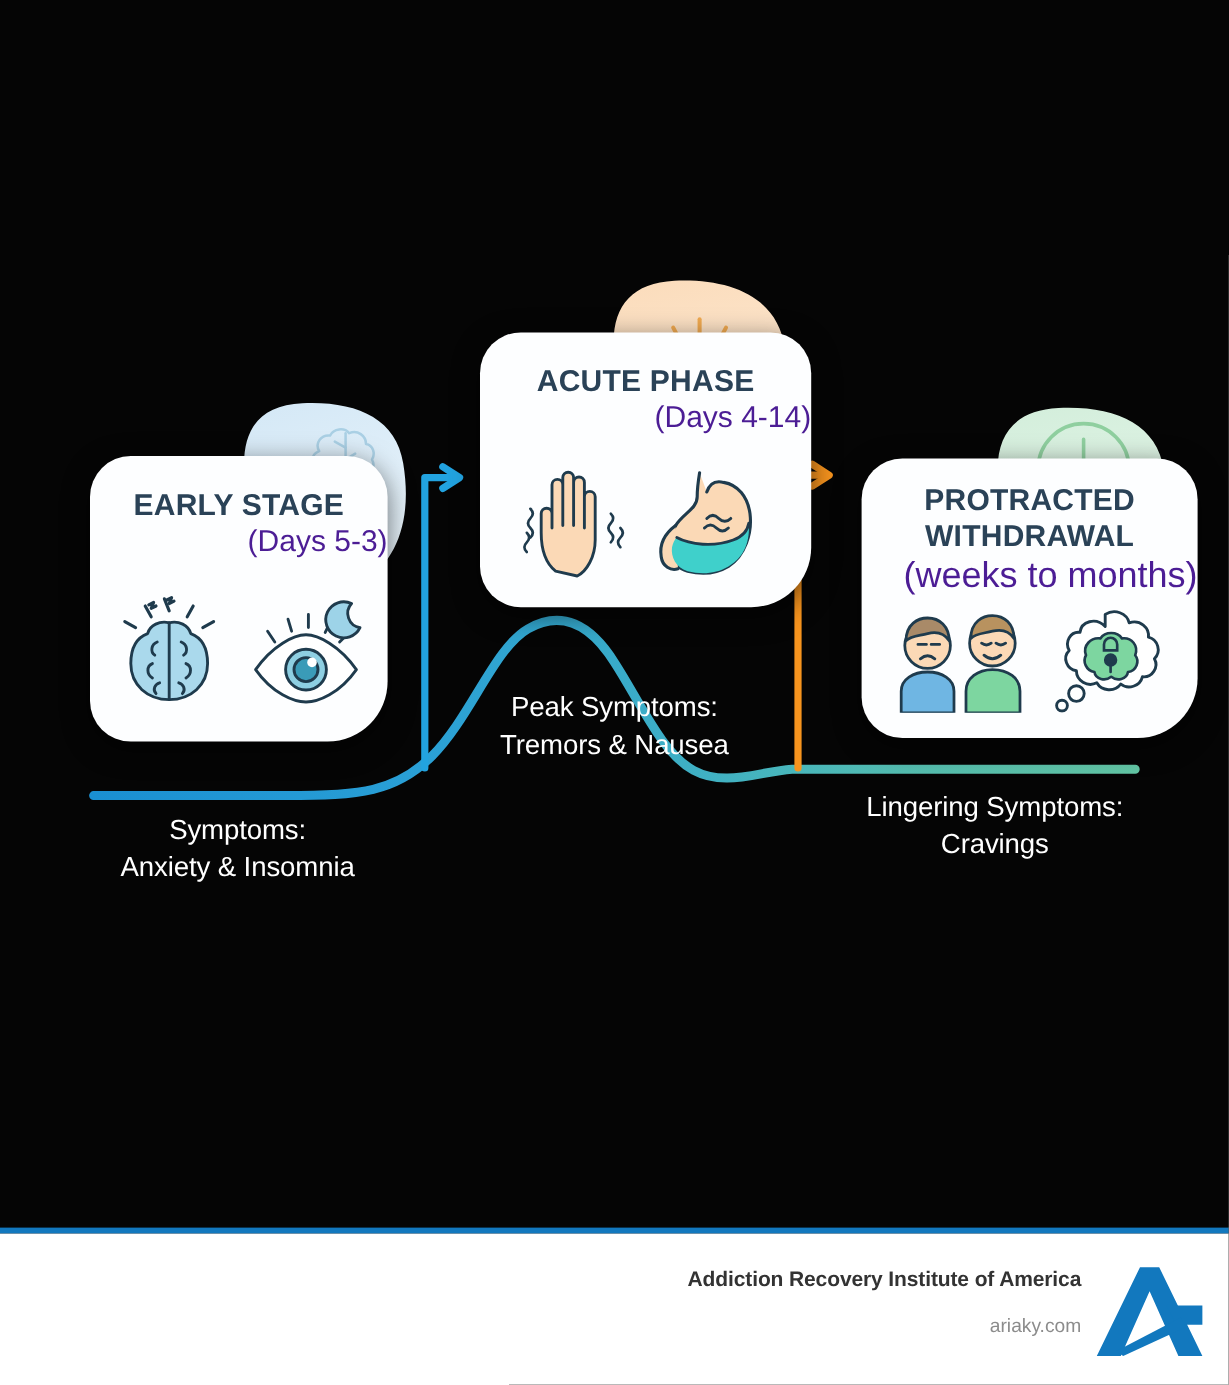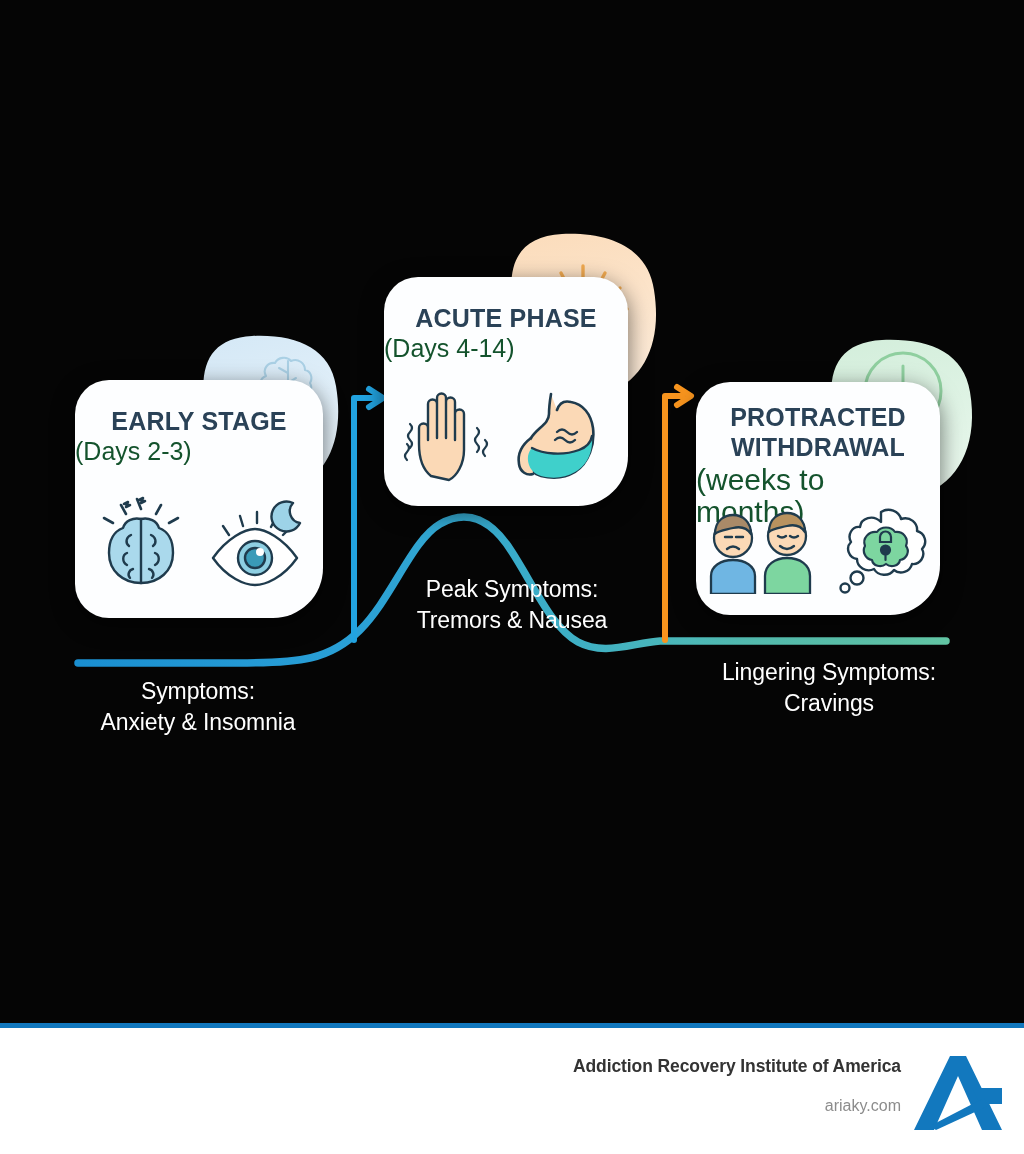--- a/index.html
+++ b/index.html
@@ -48,22 +48,22 @@
     left: 0; right: 0;
     text-align: center;
     color: #2a4257;
     font-weight: bold;
     letter-spacing: 0.2px;
     line-height: 1.06;
   }
   .card-sub {
     position: absolute;
     left: 0; right: 0;
-    text-align: left;
-    color: #14532d;
+    text-align: right;
+    color: #4c1d95;
     font-weight: normal;
     line-height: 1.08;
   }
   .icon-row {
     position: absolute;
     display: flex;
     align-items: center;
     justify-content: center;
   }
 
@@ -72,33 +72,34 @@
     left: 75px; top: 380px;
     width: 248px; height: 238px;
     border-radius: 34px 34px 50px 34px;
   }
   #card-early .card-title { top: 28px; font-size: 25px; }
   #card-early .card-sub   { top: 58px; font-size: 25px; }
   #card-early .icon-row   { left: 0; right: 0; top: 110px; height: 105px; gap: 16px; }
 
   
   #card-acute {
-    left: 384px; top: 277px;
-    width: 244px; height: 229px;
+    left: 400px; top: 277px;
+    width: 276px; height: 229px;
     border-radius: 34px 34px 50px 34px;
   }
   #card-acute .card-title { top: 28px; font-size: 25px; }
   #card-acute .card-sub   { top: 58px; font-size: 25px; }
   #card-acute .icon-row   { left: 0; right: 0; top: 108px; height: 100px; gap: 14px; }
 
   
   #card-protracted {
-    left: 696px; top: 382px;
+    left: 718px; top: 382px;
     width: 244px; height: 233px;
     border-radius: 34px 34px 50px 34px;
+    padding-left: 36px;
   }
   #card-protracted .card-title { top: 22px; font-size: 25px; }
   #card-protracted .card-sub   { top: 82px; font-size: 30px; }
   #card-protracted .icon-row   { left: 0; right: 0; top: 122px; height: 92px; gap: 14px; }
 
   
   .caption {
     position: absolute;
     color: #ffffff;
     text-align: center;
@@ -250,21 +251,21 @@
       </g>
 
       <g>
         <path d="M 665,640 L 665,396 L 683,396" fill="none" stroke="#f7941e" stroke-width="6" stroke-linecap="round" stroke-linejoin="round"></path>
         <path d="M 677,387 L 691,396 L 677,405" fill="none" stroke="#f7941e" stroke-width="6" stroke-linecap="round" stroke-linejoin="round"></path>
       </g>
     </svg>
 
     <div class="card" id="card-early">
       <div class="card-title">EARLY STAGE</div>
-      <div class="card-sub">(Days 2-3)</div>
+      <div class="card-sub">(Days 5-3)</div>
       <div class="icon-row">
 
         <svg width="96" height="96" viewBox="0 0 96 96">
           <g stroke="#1f3b4d" stroke-width="2.4" fill="none" stroke-linecap="round" stroke-linejoin="round">
             <path d="M48,88 C30,88 16,76 16,58 C16,44 22,36 30,33 C32,26 40,22 48,24
                      C56,22 64,26 66,33 C74,36 80,44 80,58 C80,76 66,88 48,88 Z" fill="#aad9ec"></path>
             <path d="M48,24 L48,88"></path>
             <path d="M38,40 c-5,2 -6,8 -2,11 M34,58 c-5,2 -5,9 0,12 M40,74 c-4,1 -6,6 -3,9"></path>
             <path d="M58,40 c5,2 6,8 2,11 M62,58 c5,2 5,9 0,12 M56,74 c4,1 6,6 3,9"></path>
 

